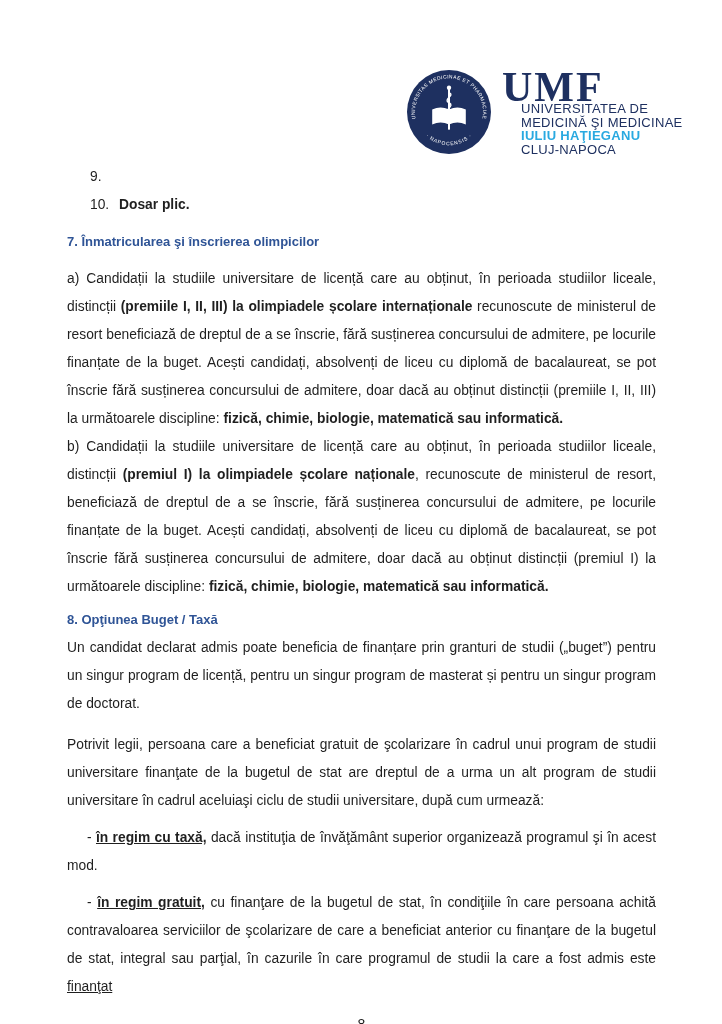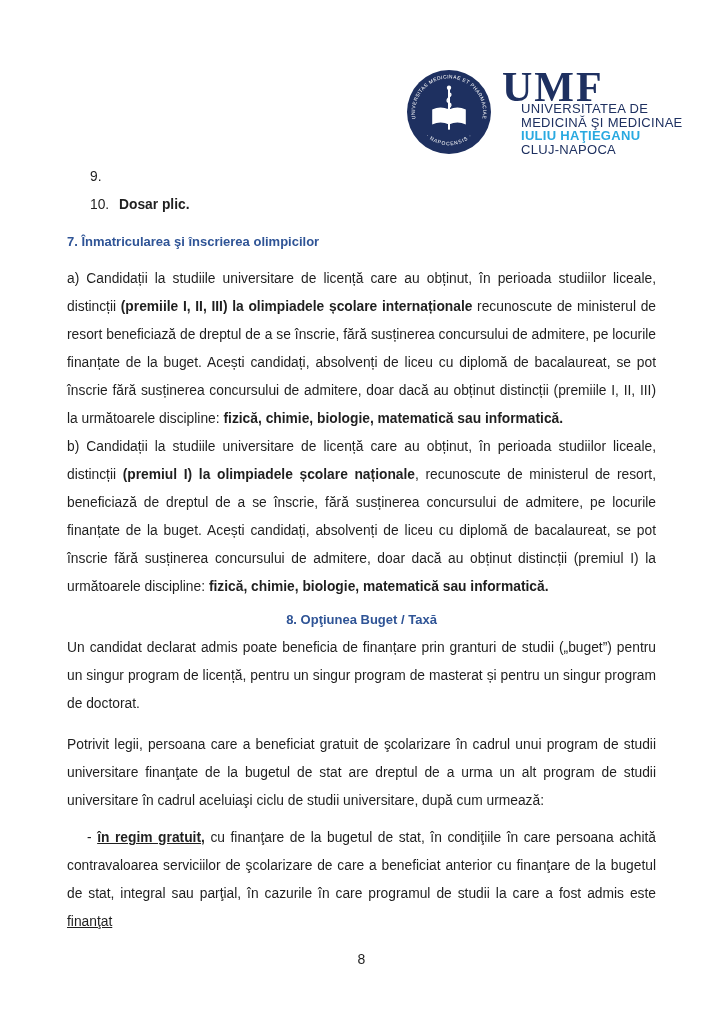--- a/index.html
+++ b/index.html
@@ -15,21 +15,21 @@
        letter-spacing:2px;color:#1e3060;}
   .uline{font-size:13px;line-height:13.5px;letter-spacing:0.3px;color:#1e3060;white-space:nowrap;margin-left:19px;}
   .uline.accent{color:#29a9e0;font-weight:700;}
   
   .content{position:absolute;left:67px;top:163px;width:589px;}
   .list-row{display:flex;padding-left:23px;}
   .list-num{width:29px;flex-shrink:0;}
   .list-text{font-weight:700;}
   h2{font-size:13px;font-weight:700;color:#2f5496;line-height:28px;margin:0;}
   .h7{margin-top:9px;}
-  .h8{margin-top:5px;text-align:center;}
+  .h8{margin-top:5px;}
   p{margin:0;text-align:justify;}
   .para-a{margin-top:9px;}
   .para-law{margin-top:13px;}
   .bullet{text-indent:20px;margin-top:9px;}
   .b{font-weight:700;}
   .u{text-decoration:underline;}
   .page-number{text-align:center;margin-top:9px;font-size:14px;line-height:28px;}
 </style>
 </head>
 <body>
@@ -79,18 +79,19 @@
     <h2 class="h7">7. Înmatricularea şi înscrierea olimpicilor</h2>
 
     <p class="para-a"><span>a) Candidații la studiile universitare de licență care au obținut, în perioada studiilor liceale, distincții </span><span class="b">(premiile I, II, III) la olimpiadele școlare internaționale</span><span> recunoscute de ministerul de resort beneficiază de dreptul de a se înscrie, fără susținerea concursului de admitere, pe locurile finanțate de la buget. Acești candidați, absolvenți de liceu cu diplomă de bacalaureat, se pot înscrie fără susținerea concursului de admitere, doar dacă au obținut distincții (premiile I, II, III) la următoarele discipline: </span><span class="b">fizică, chimie, biologie, matematică sau informatică.</span></p>
     <p><span>b) Candidații la studiile universitare de licență care au obținut, în perioada studiilor liceale, distincții </span><span class="b">(premiul I) la olimpiadele școlare naționale</span><span>, recunoscute de ministerul de resort, beneficiază de dreptul de a se înscrie, fără susținerea concursului de admitere, pe locurile finanțate de la buget. Acești candidați, absolvenți de liceu cu diplomă de bacalaureat, se pot înscrie fără susținerea concursului de admitere, doar dacă au obținut distincții (premiul I) la următoarele discipline: </span><span class="b">fizică, chimie, biologie, matematică sau informatică.</span></p>
 
     <h2 class="h8">8. Opţiunea Buget / Taxă</h2>
 
     <p>Un candidat declarat admis poate beneficia de finanțare prin granturi de studii („buget”) pentru un singur program de licență, pentru un singur program de masterat și pentru un singur program de doctorat.</p>
     <p class="para-law">Potrivit legii, persoana care a beneficiat gratuit de şcolarizare în cadrul unui program de studii universitare finanţate de la bugetul de stat are dreptul de a urma un alt program de studii universitare în cadrul aceluiaşi ciclu de studii universitare, după cum urmează:</p>
 
+    <p class="bullet"><span>- </span><span class="b u">în regim cu taxă,</span><span> dacă instituţia de învăţământ superior organizează programul şi în acest mod.</span></p>
     <p class="bullet"><span>- </span><span class="b u">în regim gratuit,</span><span> cu finanţare de la bugetul de stat, în condiţiile în care persoana achită contravaloarea serviciilor de şcolarizare de care a beneficiat anterior cu finanţare de la bugetul de stat, integral sau parţial, în cazurile în care programul de studii la care a fost admis este </span><span class="u">finanţat</span></p>
 
     <div class="page-number">8</div>
   </div>
 
 </div>
 
 </body></html>

